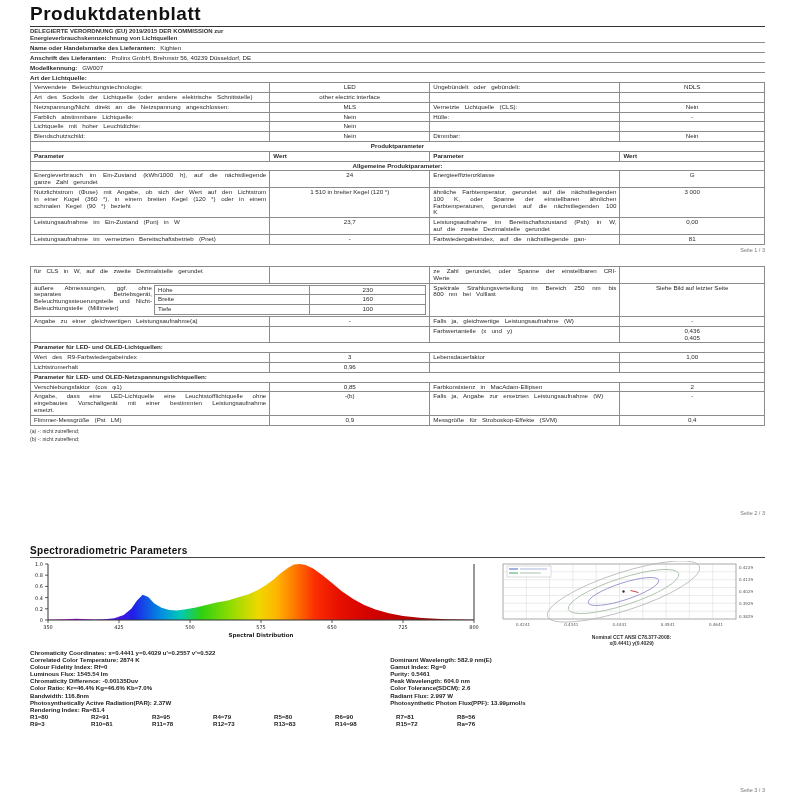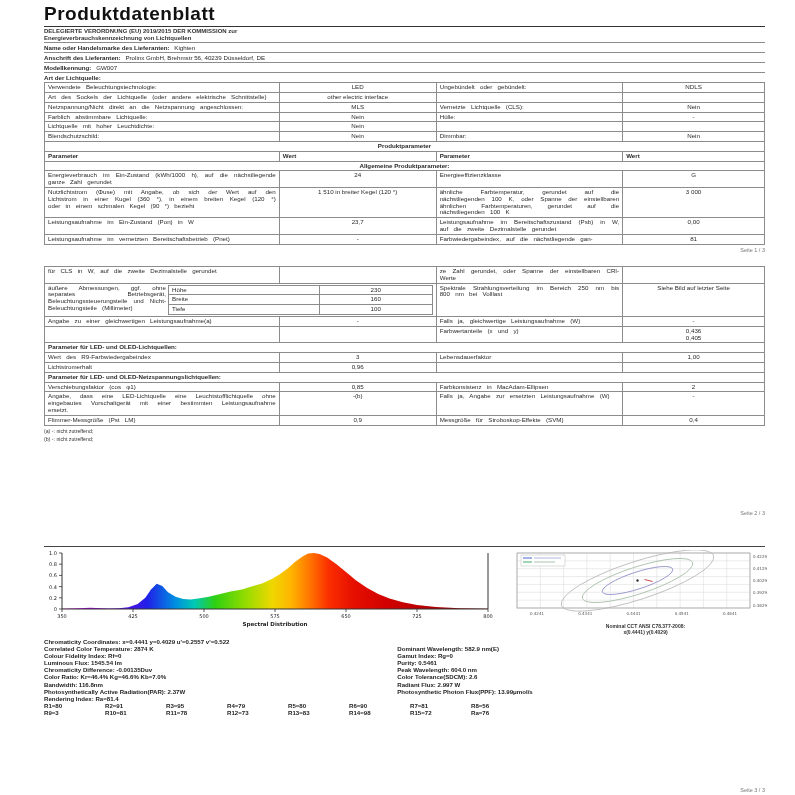--- a/index.html
+++ b/index.html
@@ -1,18 +1,18 @@
 <!DOCTYPE html>
 <html><head>
 <meta charset="utf-8">
 <style>
   html,body{margin:0;padding:0;background:#ffffff;width:795px;height:795px;overflow:hidden;
     font-family:"Liberation Sans","DejaVu Sans",sans-serif;color:#2a2a2a;}
   .doc{position:relative;width:795px;height:795px;background:#fff;}
-  .page{position:absolute;left:44px;right:30px;}
+  .page{position:absolute;left:30px;right:30px;}
   .p1{top:3px;height:260px;}
   .p2{top:266px;height:254px;}
   .p3{top:545px;height:248px;}
   .title{font-size:19px;font-weight:bold;margin:0;letter-spacing:.5px;color:#111;
     border-bottom:1.5px solid #333;padding-bottom:1px;}
   .subtitle{font-size:6px;line-height:6.6px;font-weight:600;color:#333;
     border-bottom:1px solid #8c8c8c;padding:1px 0;}
   .info-row{font-size:6.2px;line-height:7px;border-bottom:1px solid #8c8c8c;padding:1px 0;}
   .info-row .lbl{font-weight:bold;}
   .info-row .val{font-weight:normal;margin-left:3px;}
@@ -263,20 +263,21 @@
         <td class="vcell">0,4</td>
       </tr>
     </tbody>
       </table>
     <div class="footnote">(a) -: nicht zutreffend;</div>
     <div class="footnote">(b) -: nicht zutreffend;</div>
     <div class="marker">Seite 2 / 3</div>
   </section>
 
   <section class="page p3">
+    <div class="p3-title">Spectroradiometric Parameters</div>
     <div class="p3-rule"></div>
     <div class="charts-row">
       <div class="spec-wrap">
         <svg id="specsvg" width="452" height="80" viewBox="0 0 452 80">
             <defs>
               <linearGradient id="sg" x1="0" x2="1" y1="0" y2="0">
                 <stop offset="0.0%" stop-color="#dd00dd"></stop>
                 <stop offset="10.0%" stop-color="#8a00e0"></stop>
                 <stop offset="20.0%" stop-color="#2020e8"></stop>
                 <stop offset="26.7%" stop-color="#0090e0"></stop>

